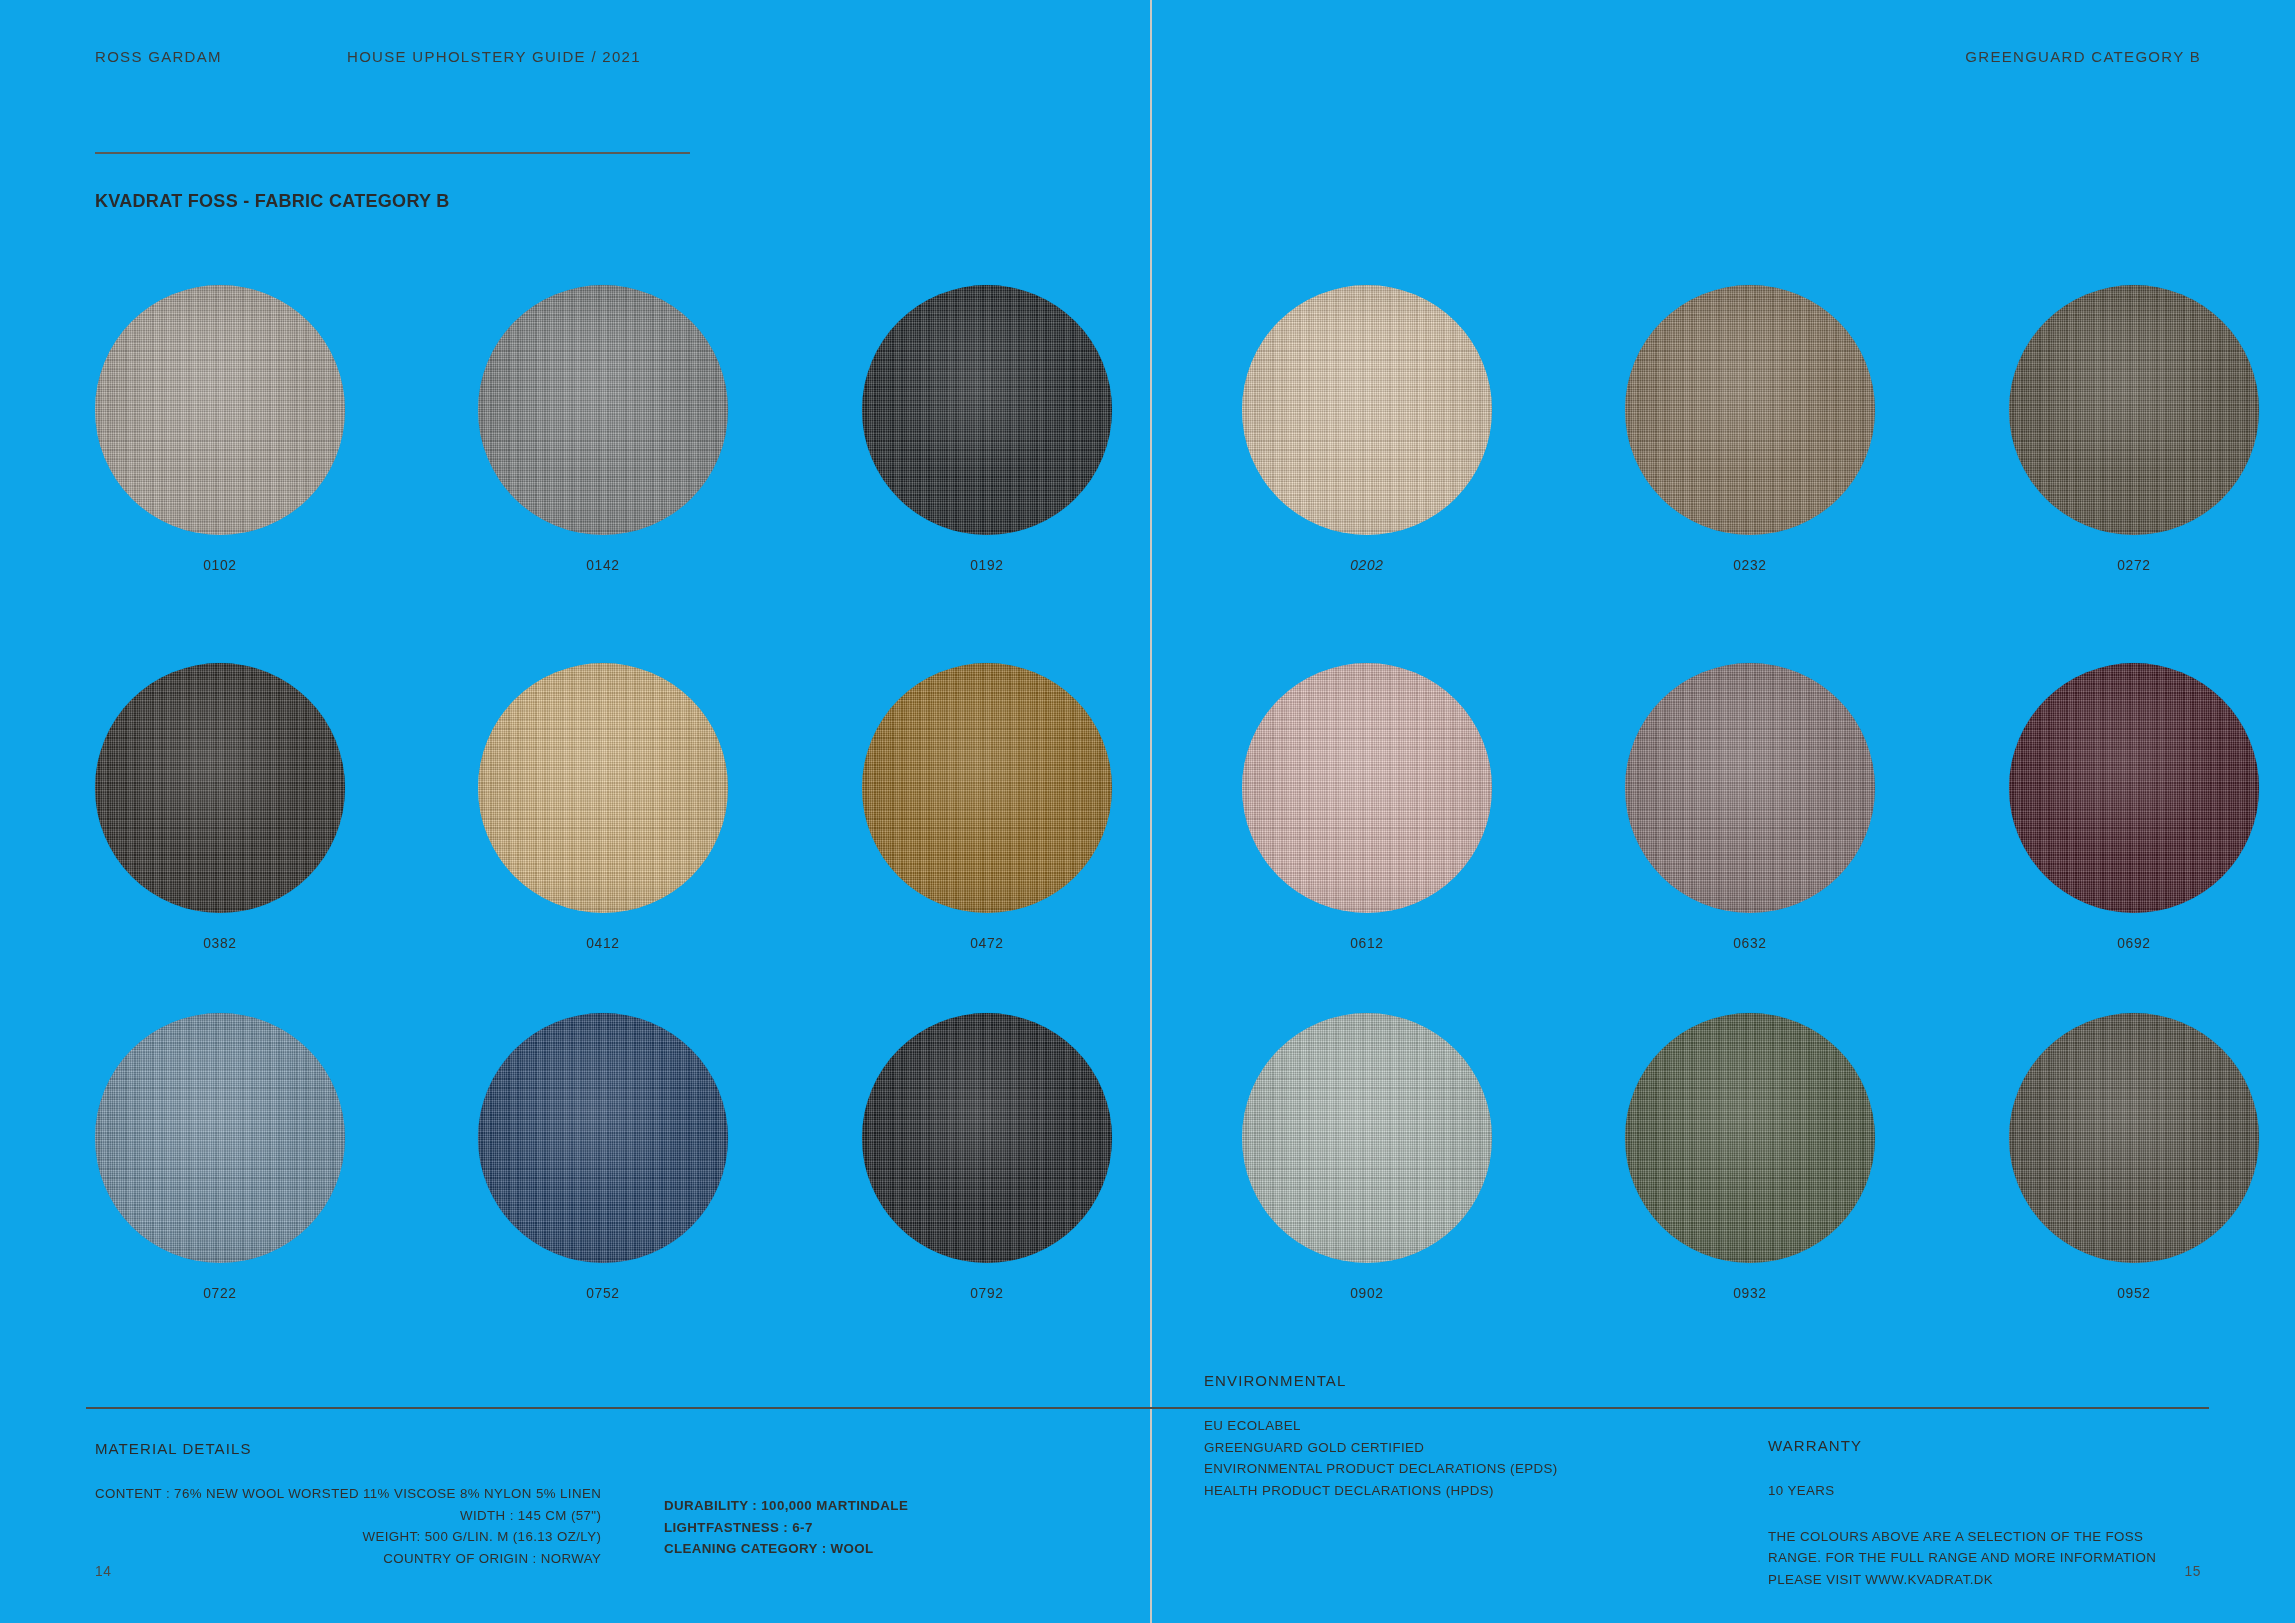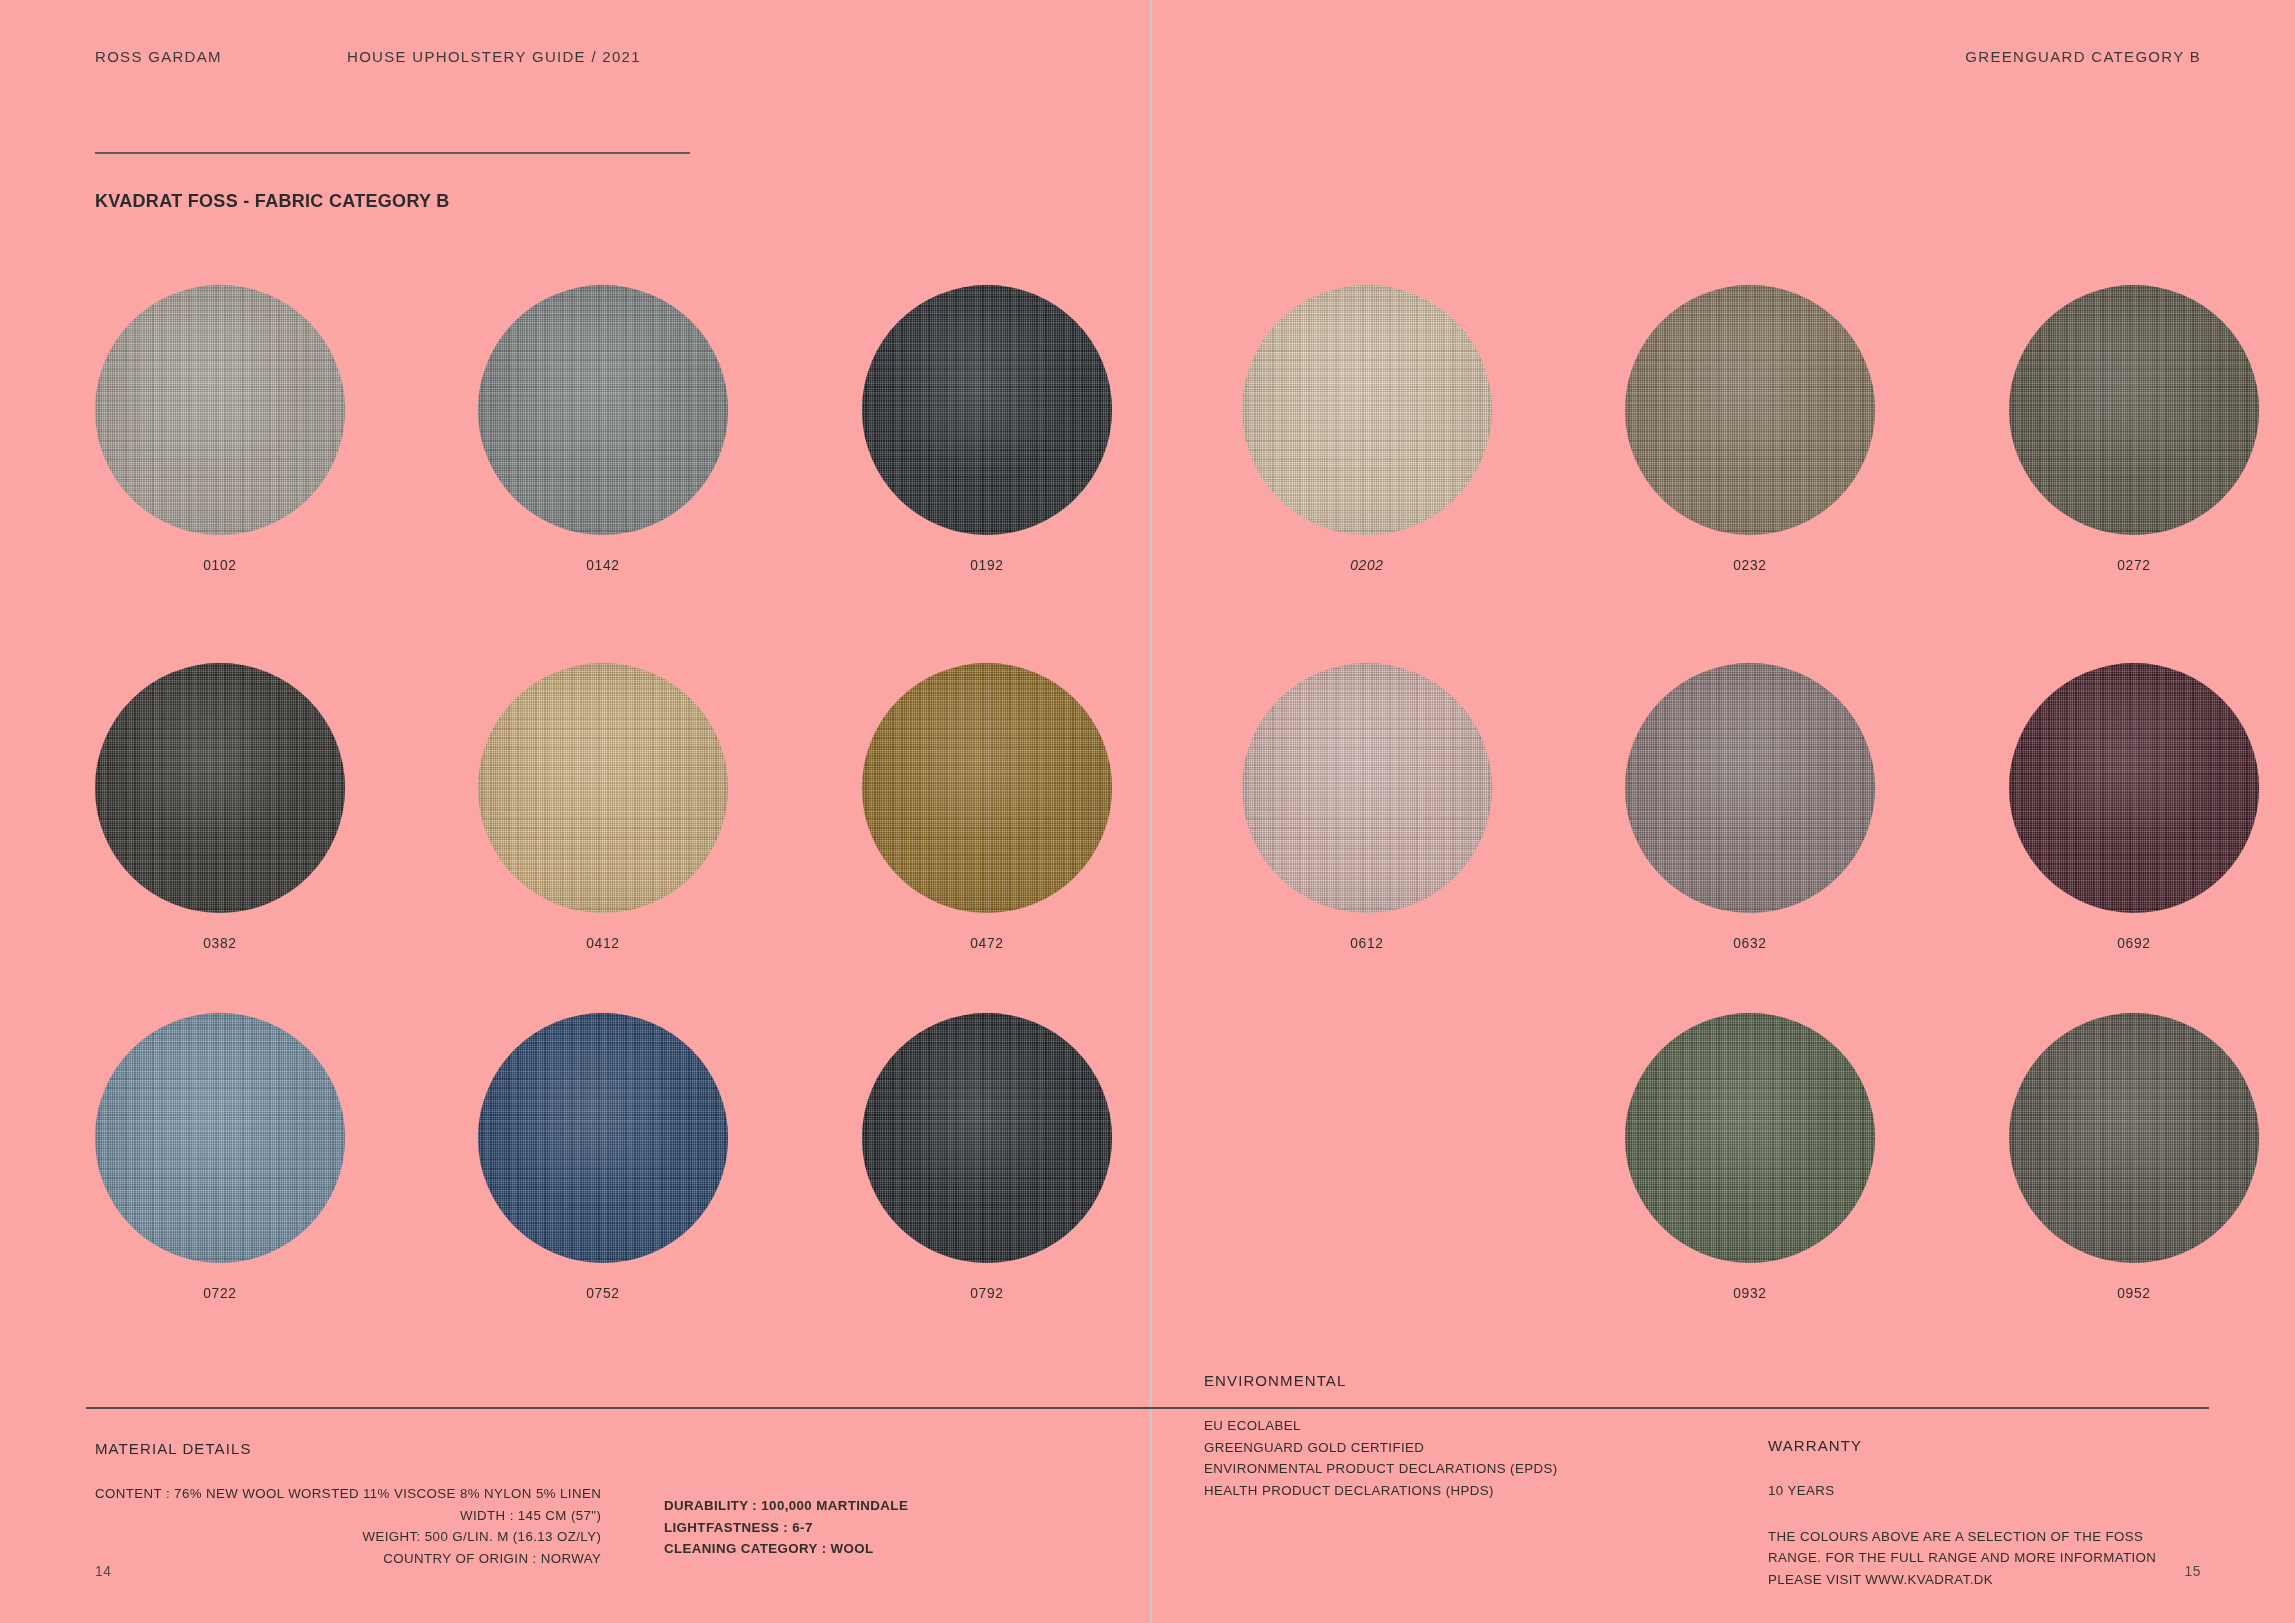--- a/index.html
+++ b/index.html
@@ -174,21 +174,21 @@
   .folio {
     position: absolute;
     font-size: 13.8px;
     letter-spacing: 0.6px;
     color: #4a4a47;
   }
 </style>
 </head>
 <body>
 
-<div class="spread" style="background: #fca5a5;">
+<div class="spread" style="background: #0ea5e9;">
 
   <div class="gutter"></div>
 
   <div class="runhead brand">ROSS GARDAM</div>
   <div class="runhead guide">HOUSE UPHOLSTERY GUIDE / 2021</div>
   <div class="runhead category">GREENGUARD CATEGORY B</div>
 
   <div class="rule-top"></div>
   <div class="section-title">KVADRAT FOSS - FABRIC CATEGORY B</div>
 
@@ -350,20 +350,31 @@
       <div class="swatch-cell" style="left: 862px; top: 1013px;">
         <div class="disc-wrap">
           <div class="disc">
             <div class="base" style="background: rgb(34, 38, 42);"></div>
             <div class="weave"></div>
             <div class="slub"></div>
             <div class="shade"></div>
           </div>
         </div>
         <div class="swatch-label">0792</div>
+      </div>
+      <div class="swatch-cell" style="left: 1242px; top: 1013px;">
+        <div class="disc-wrap">
+          <div class="disc">
+            <div class="base" style="background: rgb(182, 195, 189);"></div>
+            <div class="weave"></div>
+            <div class="slub"></div>
+            <div class="shade"></div>
+          </div>
+        </div>
+        <div class="swatch-label">0902</div>
       </div>
       <div class="swatch-cell" style="left: 1625px; top: 1013px;">
         <div class="disc-wrap">
           <div class="disc">
             <div class="base" style="background: rgb(86, 98, 74);"></div>
             <div class="weave"></div>
             <div class="slub"></div>
             <div class="shade"></div>
           </div>
         </div>

